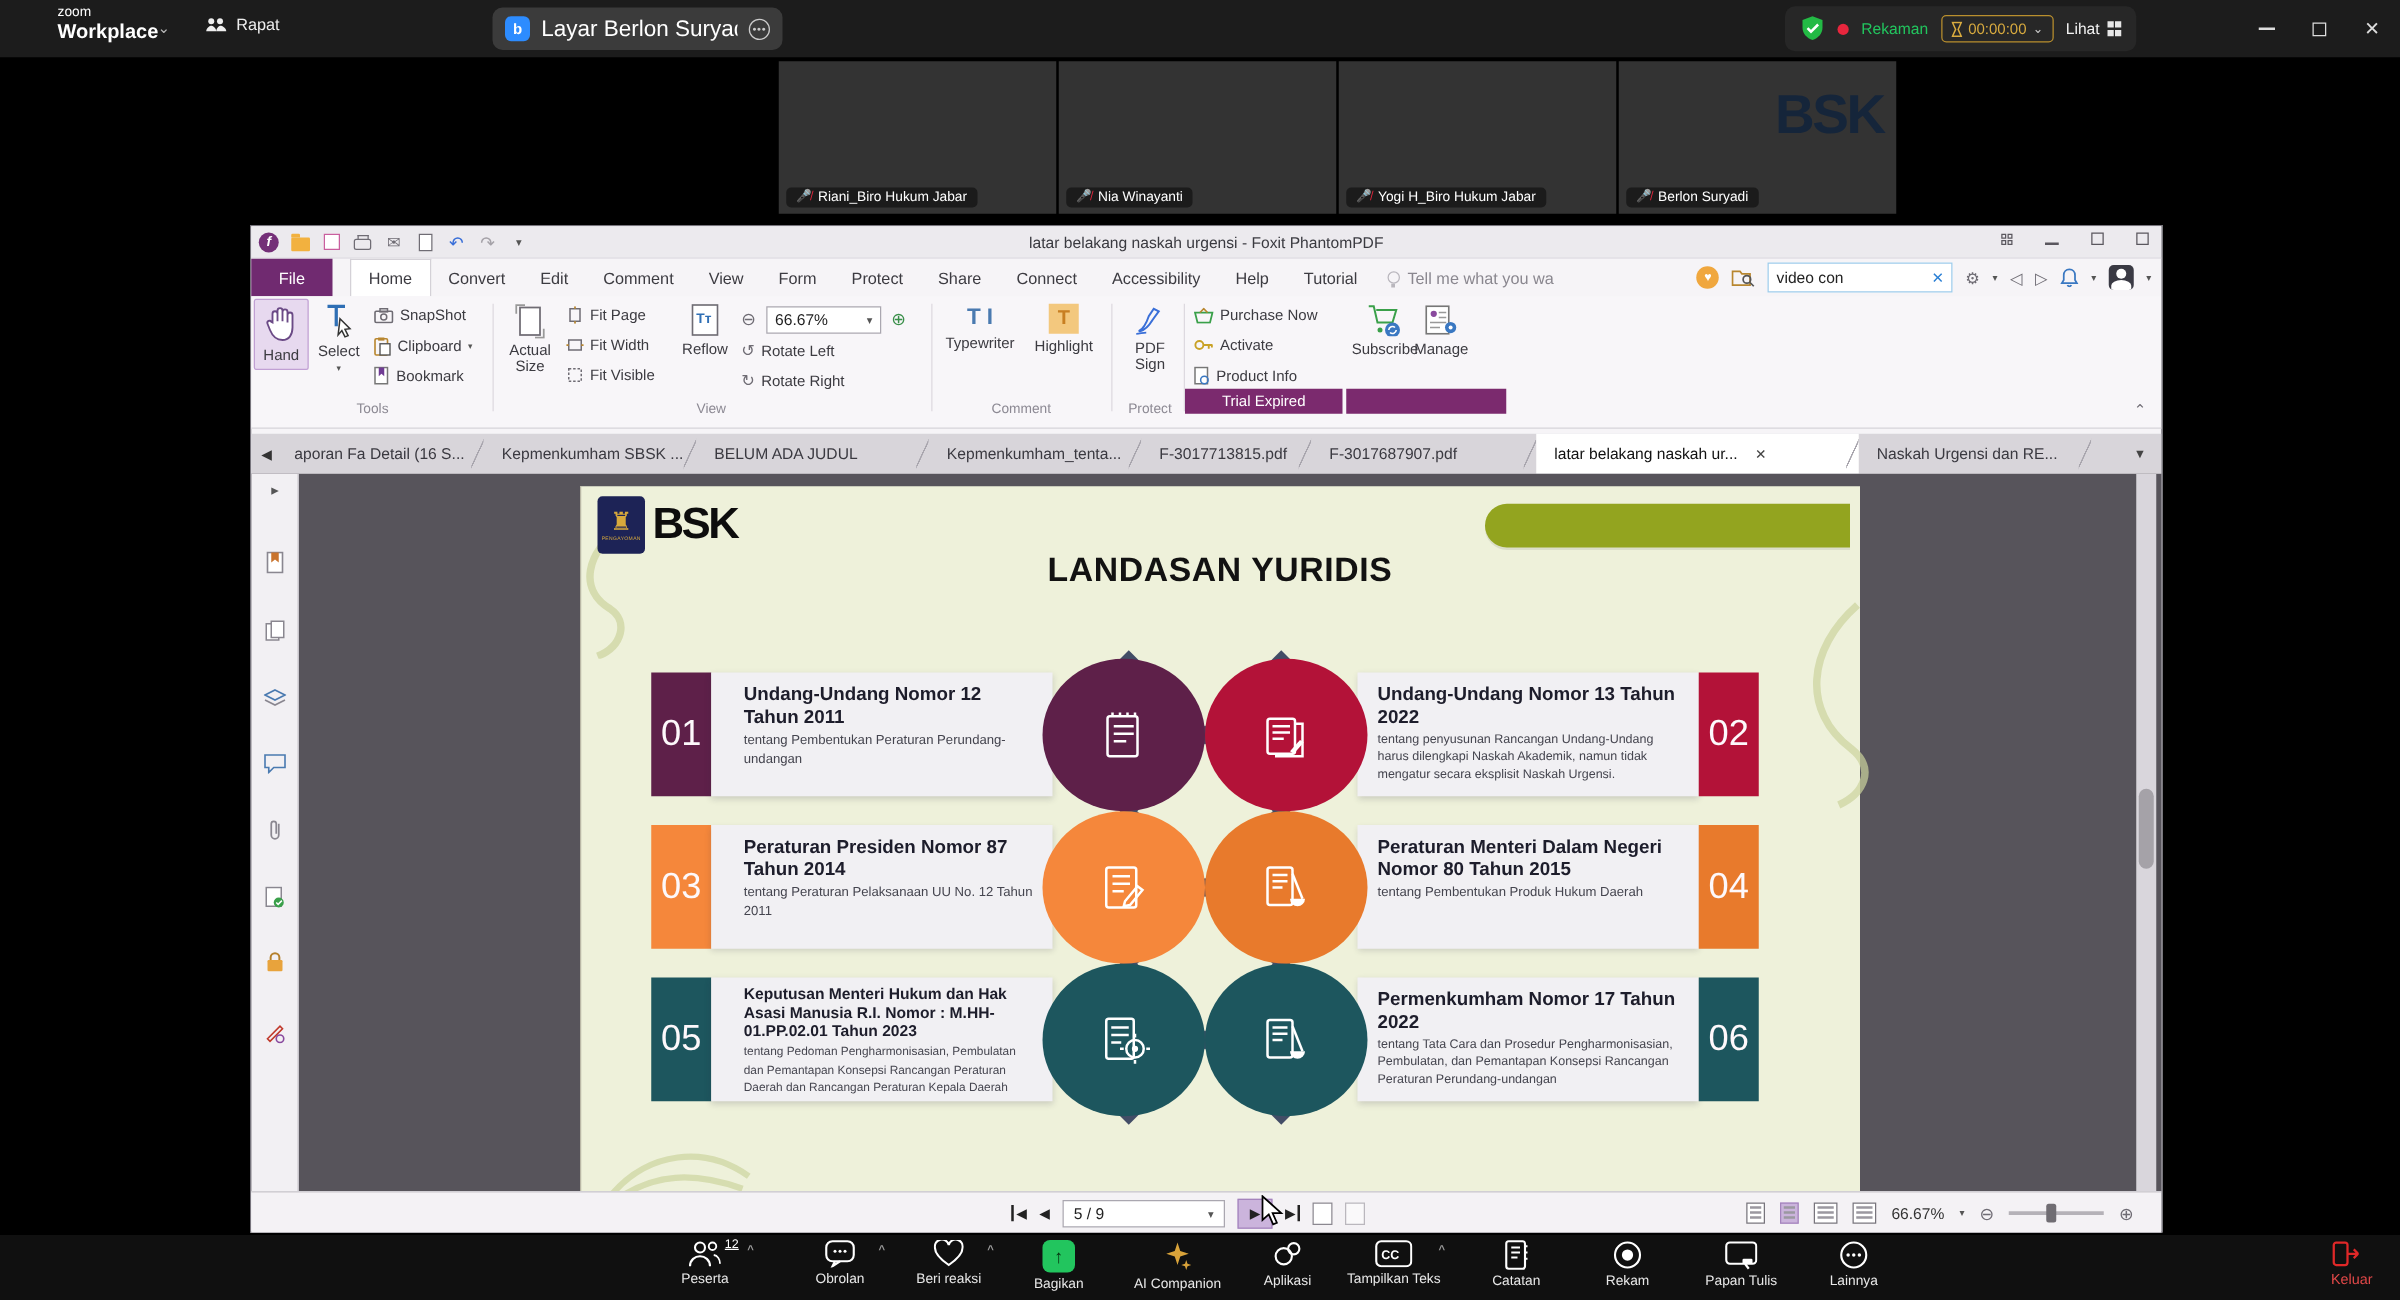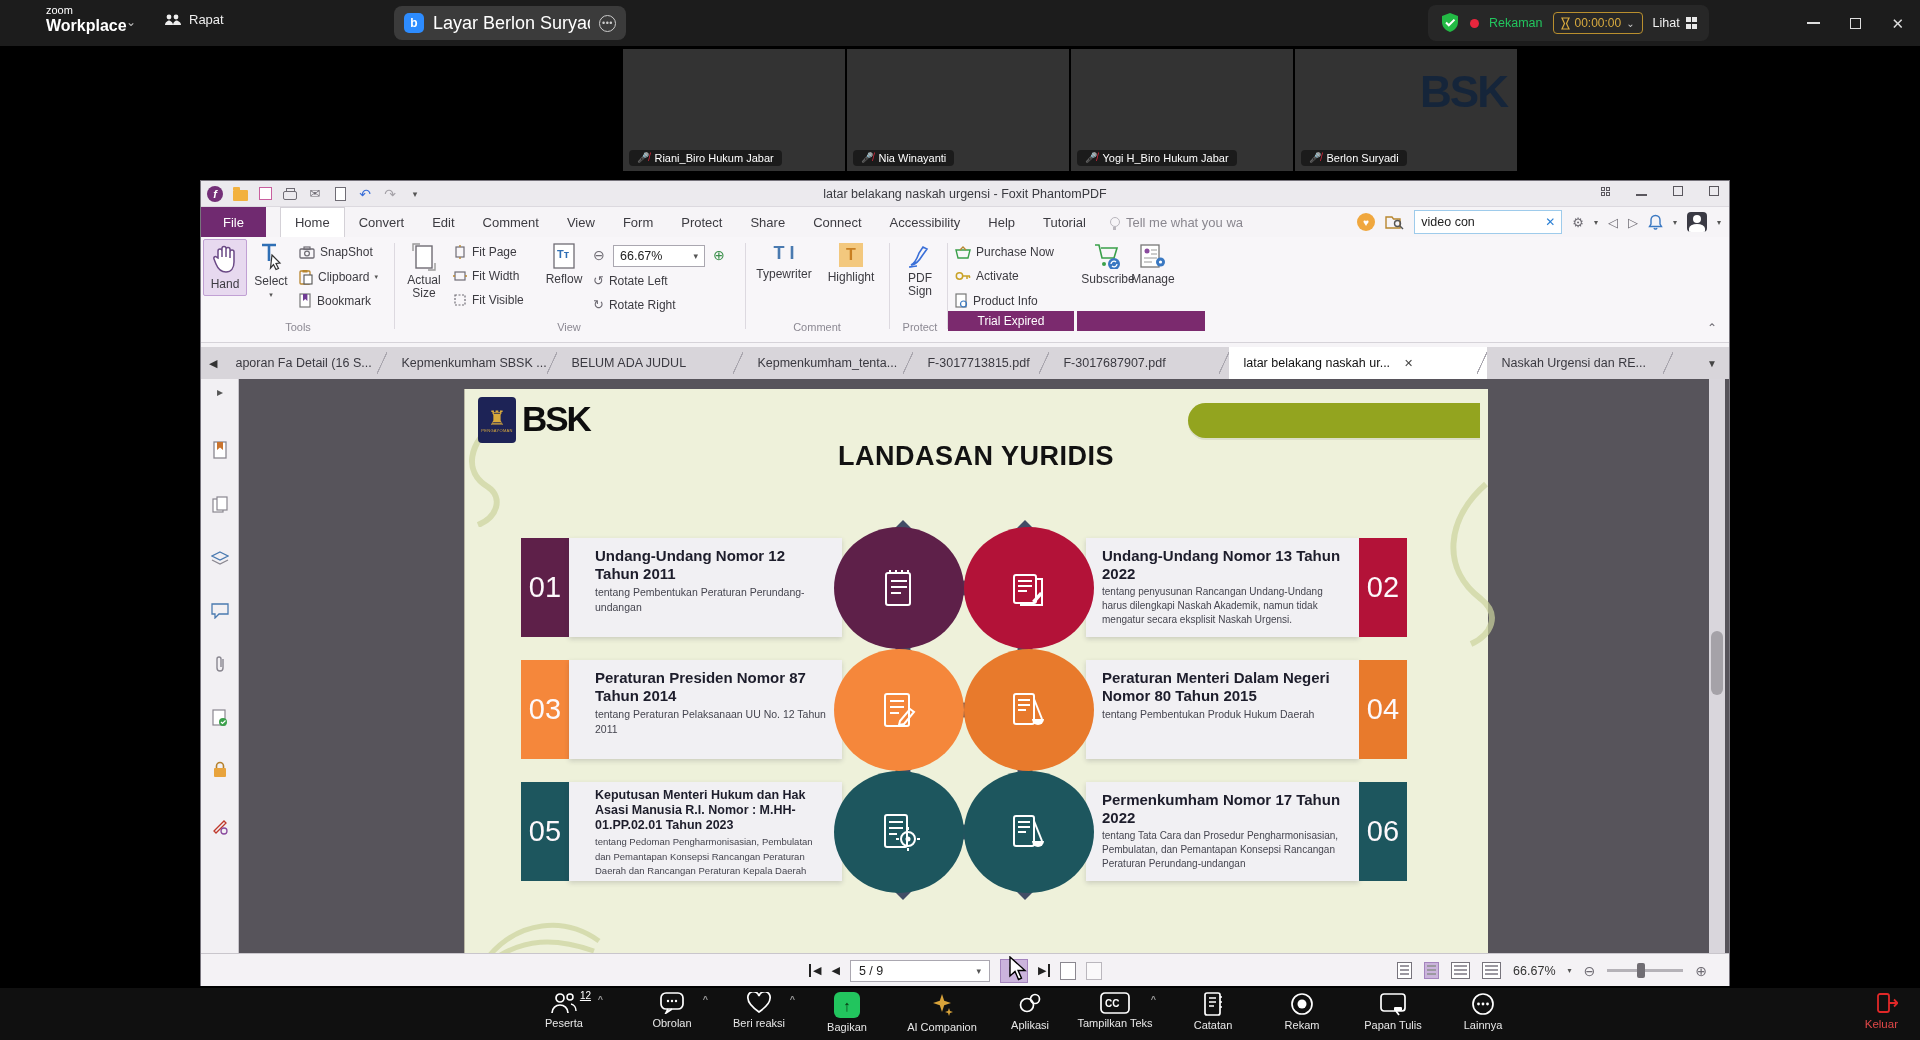--- a/index.html
+++ b/index.html
@@ -121,42 +121,42 @@
   .circle{flex:0 0 122px;height:122px;margin-top:-11px;border-radius:50%;display:flex;align-items:center;justify-content:center;position:relative;z-index:2;}
   .cell.left .circle{margin-left:-8px;}
   .cell.right .circle{margin-right:-8px;}
   .circwrap{position:relative;flex:0 0 122px;}
   .diamond{position:absolute;width:96px;height:96px;left:13px;top:2px;background:#424d66;transform:rotate(45deg);z-index:1;}
   .flour{position:absolute;stroke:#ccd49e;fill:none;opacity:.7;}
   
   .fstatus{position:absolute;left:0;top:772px;width:100%;height:33px;background:#f4f2f5;border-top:1px solid #c9c6cc;}
   .pgnav{position:absolute;left:608px;top:0;height:33px;display:flex;align-items:center;gap:10px;color:#222;}
   .tri{font-size:11px;color:#222;}
-  .pgbox{width:140px;height:22px;background:#fff;border:1px solid #aaa7b0;display:flex;align-items:center;padding:0 8px;font-size:12.5px;}
+  .pgbox{width:130px;height:22px;background:#fff;border:1px solid #aaa7b0;display:flex;align-items:center;padding:0 8px;font-size:12.5px;}
   .pgbox .dd{margin-left:auto;font-size:9px;color:#555;}
   .nextbtn{width:28px;height:24px;background:#cbb4dc;border:1px solid #a484bd;display:flex;align-items:center;justify-content:center;}
   .pgic{width:16px;height:18px;border:1.5px solid #8b8890;background:#fff;position:relative;}
   .statusright{position:absolute;right:22px;top:0;height:33px;display:flex;align-items:center;gap:12px;}
   .vmic{width:15px;height:17px;border:1.5px solid #77747c;background:#fff;display:flex;flex-direction:column;gap:2px;padding:2px;}
   .vmic i{height:2px;background:#9b98a0;}
   .vmic.on{background:#cbb4dc;border-color:#a484bd;}
   .ztext{font-size:12.5px;color:#333;}
   .slider{width:76px;height:3px;background:#b5b2b8;position:relative;}
   .sthumb{position:absolute;left:30px;top:-6px;width:8px;height:15px;background:#706d73;border-radius:2px;}
   .szx{color:#6f6c74;font-size:14px;}
   
   .cursor{position:absolute;z-index:99;}
   
   .zbot{position:absolute;left:0;top:988px;width:1920px;height:52px;background:#101010;}
   .zbtn{position:absolute;top:4px;display:flex;flex-direction:column;align-items:center;gap:3px;color:#e8e8e8;font-size:11px;white-space:nowrap;}
   .zbtn svg{display:block;}
   .badge12{position:absolute;font-size:10px;color:#fff;top:-2px;right:-14px;text-decoration:underline;}
   .caretup{position:absolute;top:2px;right:-16px;color:#9a9a9a;font-size:9px;font-weight:700;}
   .bagikansq{width:26px;height:26px;border-radius:6px;background:#22c55e;display:flex;align-items:center;justify-content:center;color:#06320f;font-size:15px;font-weight:700;}
-  .keluar{position:absolute;right:22px;top:4px;display:flex;flex-direction:column;align-items:flex-end;gap:4px;color:#e04848;font-size:11.5px;}
+  .keluar{position:absolute;right:22px;top:4px;display:flex;flex-direction:column;align-items:flex-start;gap:4px;color:#e04848;font-size:11.5px;}
 </style>
 </head>
 <body>
 
 <div class="screen">
 
   <div class="ztop">
     <div class="brand">
       <div class="b1">zoom</div>
       <div class="b2">Workplace</div>

